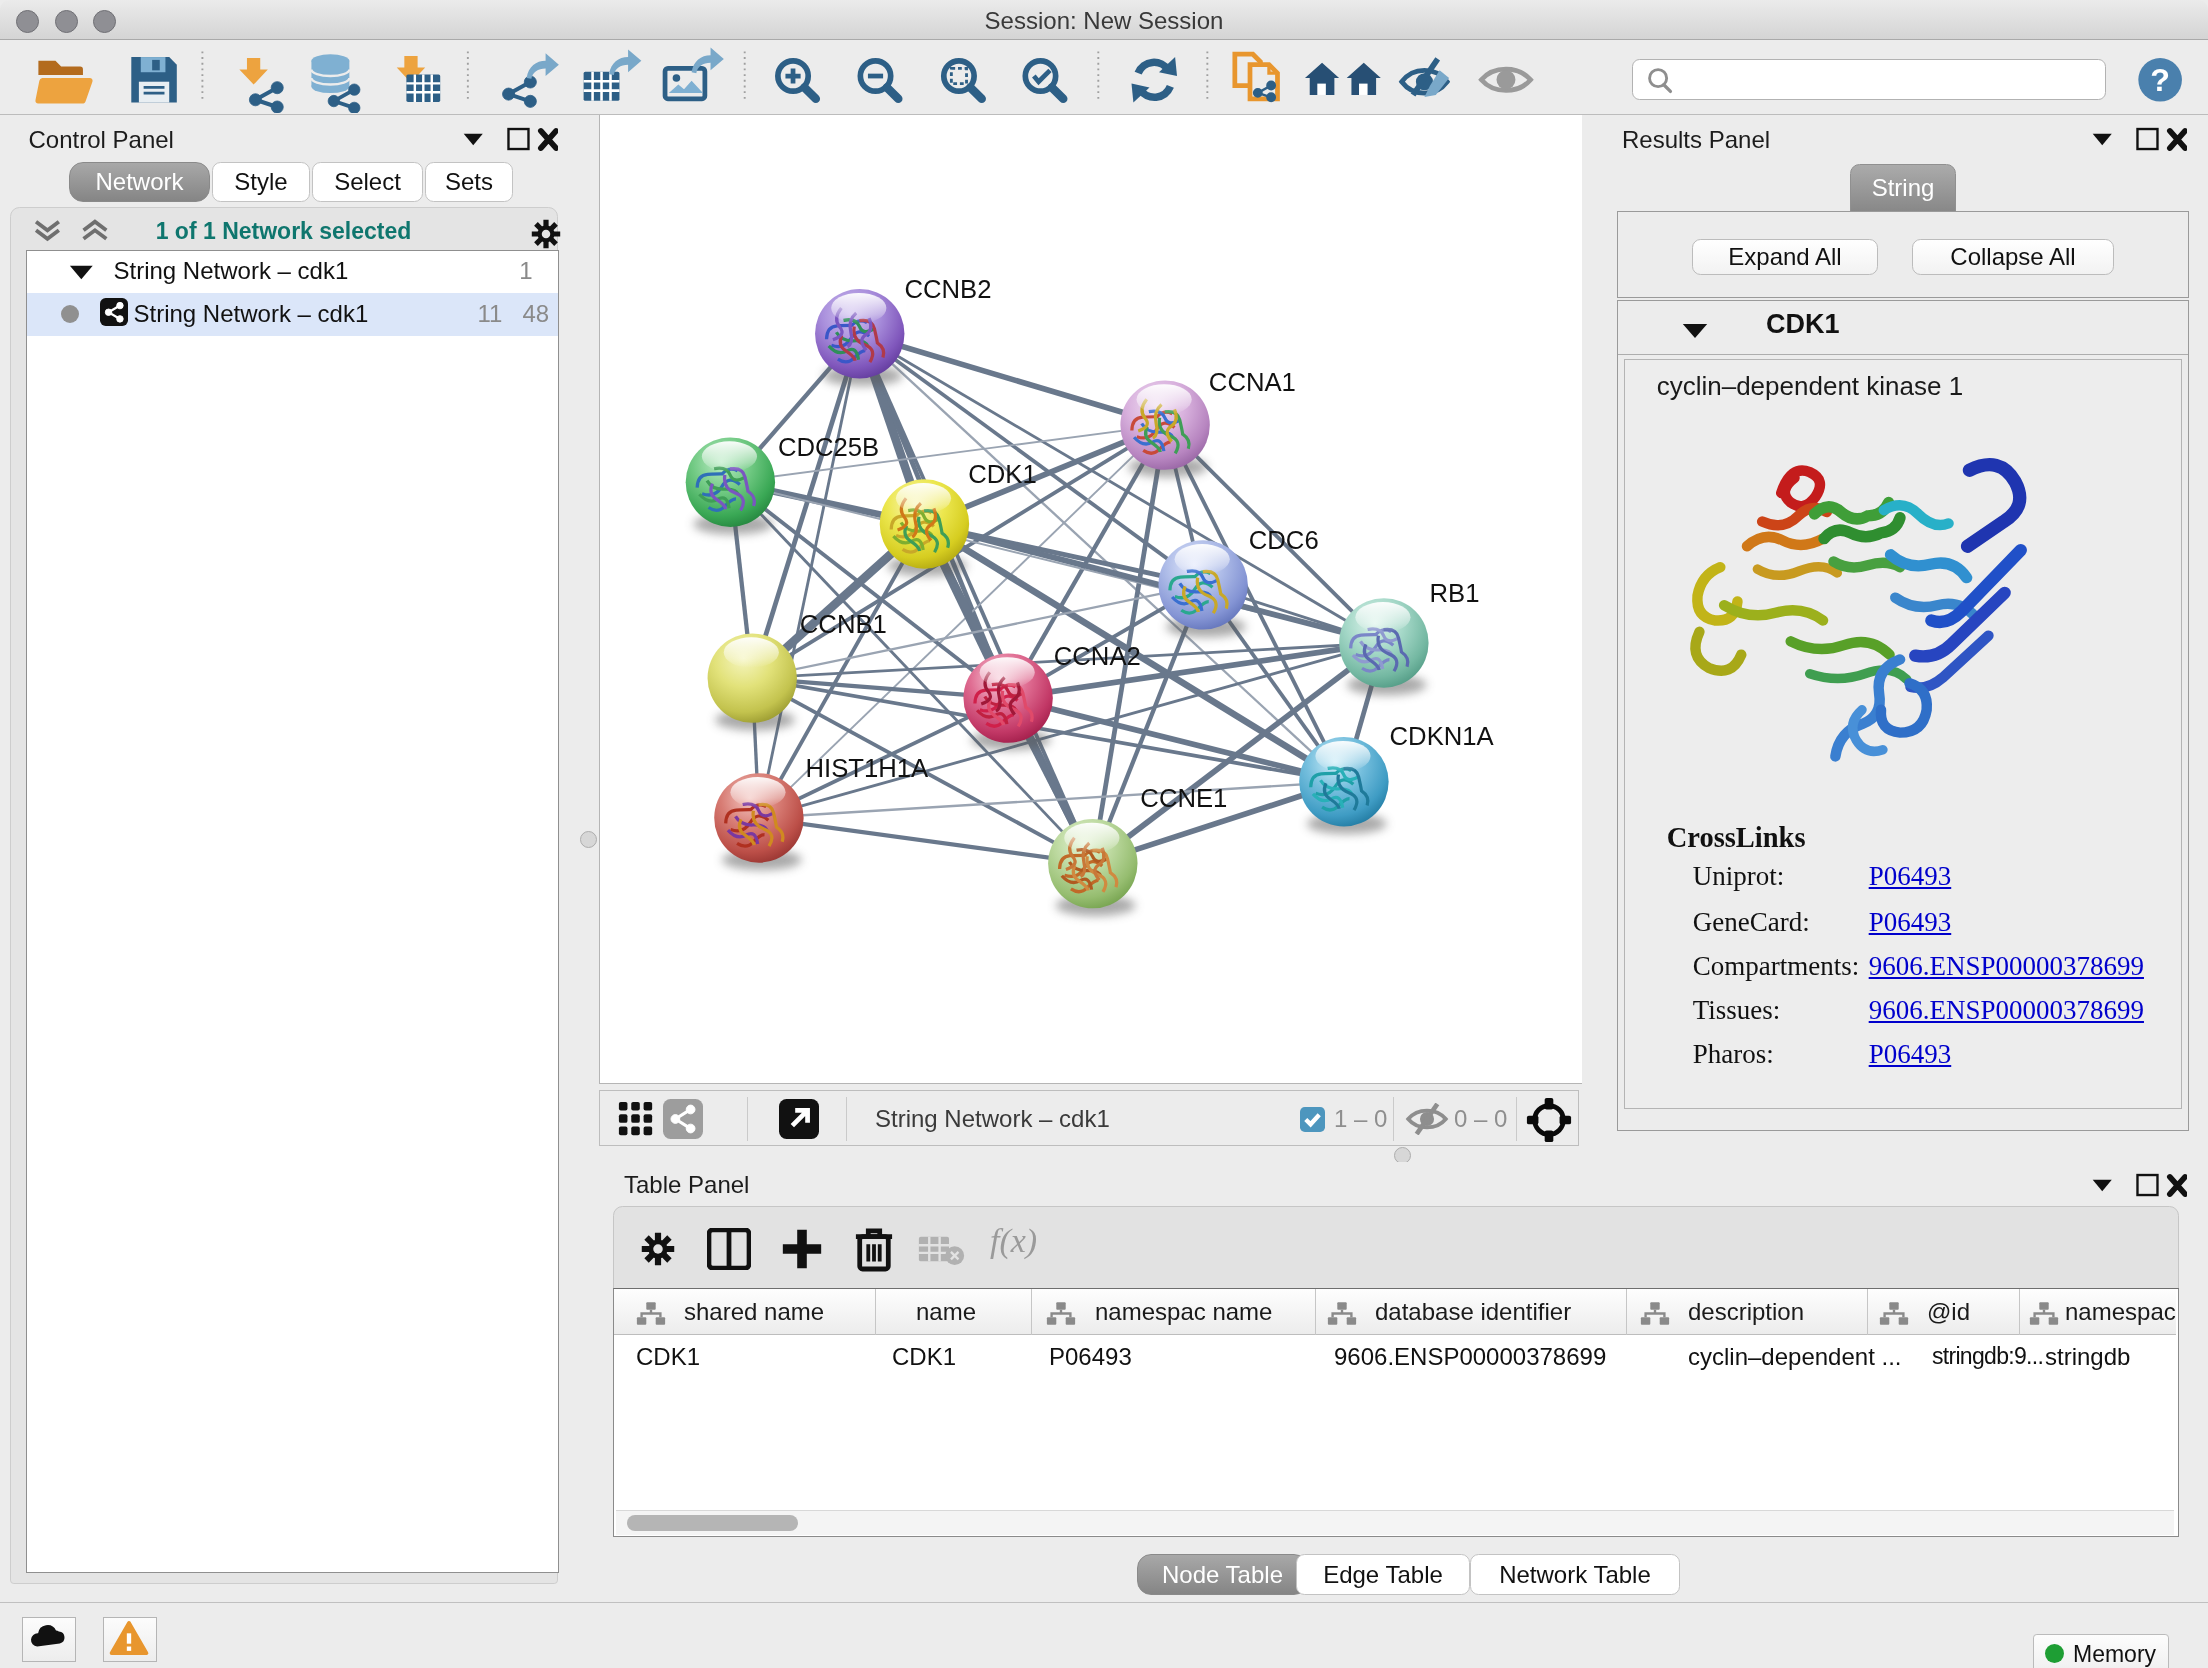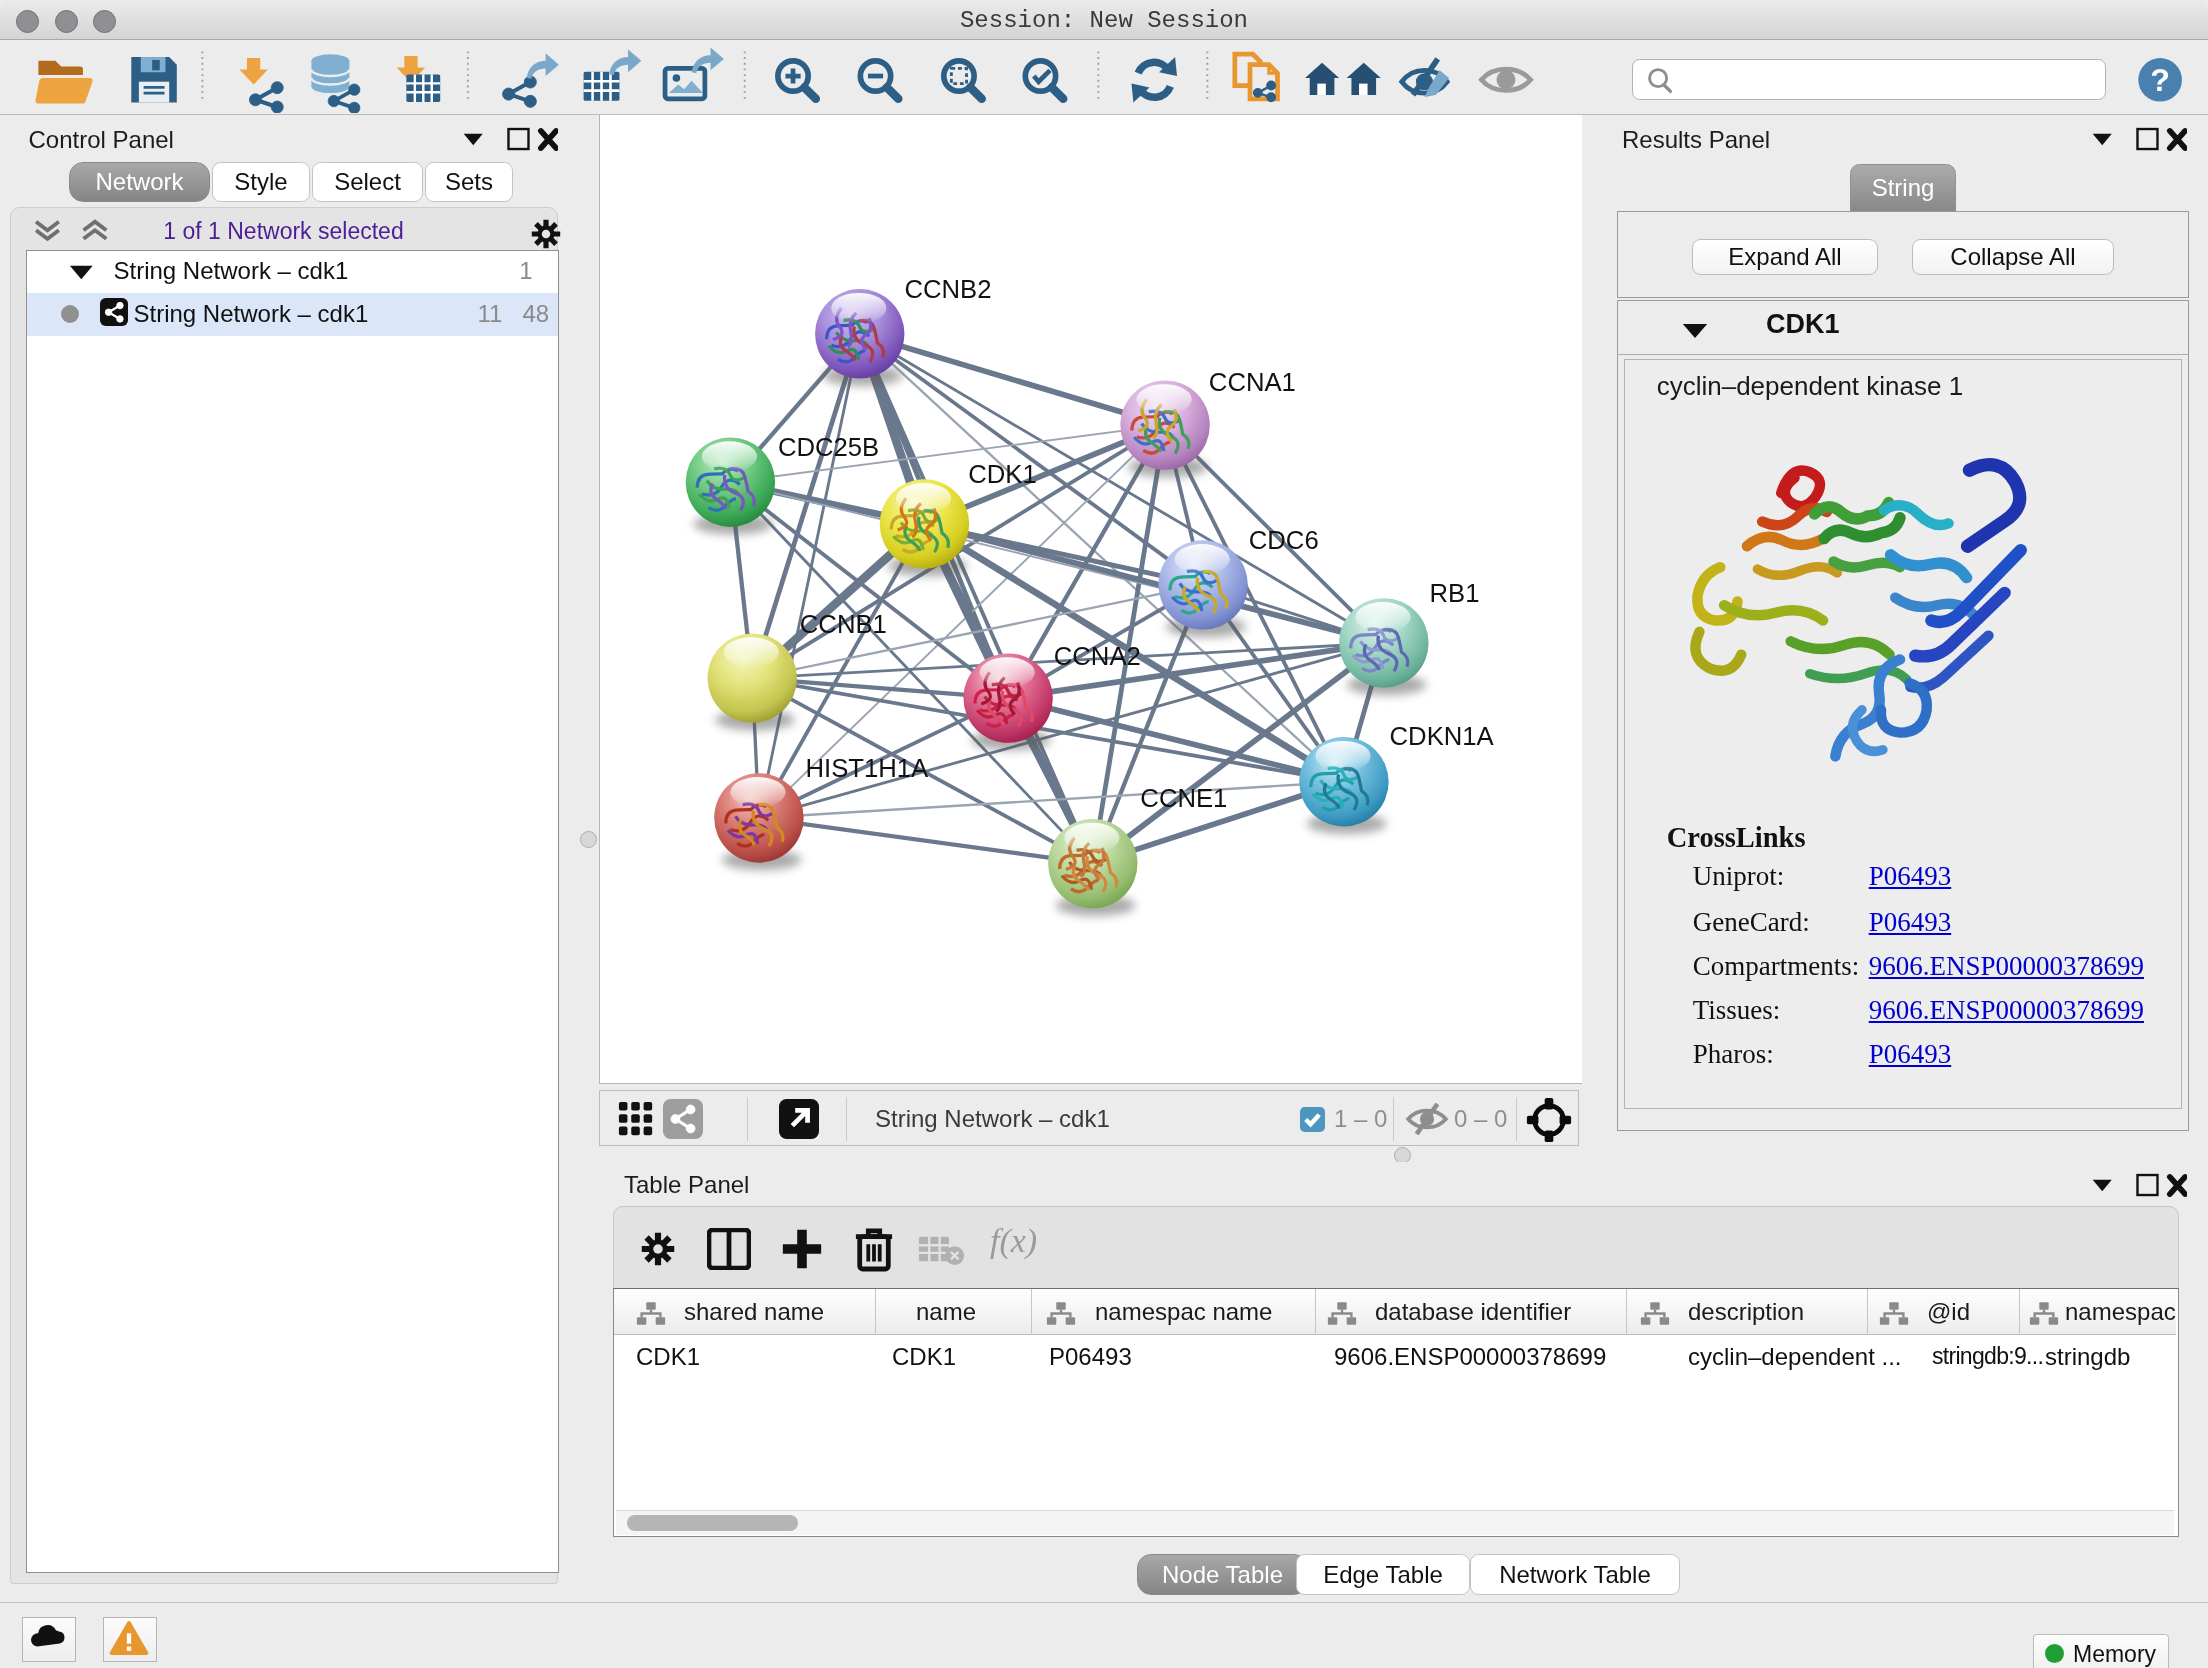--- a/index.html
+++ b/index.html
@@ -4,21 +4,21 @@
 <style>
   * { margin:0; padding:0; box-sizing:border-box; }
   html,body { width:2208px; height:1668px; overflow:hidden; }
   body { font-family:"Liberation Sans", sans-serif; background:#ececec; position:relative; }
   #root { position:absolute; left:0; top:0; width:2208px; height:1668px; background:#ececec; }
   .abs { position:absolute; }
 
   
   #titlebar { left:0; top:0; width:2208px; height:40px;
     background:linear-gradient(#ebebeb,#d4d4d4); border-bottom:1px solid #a9a9a9;
-    border-radius:9.5px 9.5px 0 0;font-family:Liberation Mono, monospace; }
+    border-radius:9.5px 9.5px 0 0; }
   .tl { position:absolute; top:9.5px; width:23px; height:23px; border-radius:50%;
     background:#8f8f94; border:1.4px solid #707075; }
   #title-text { position:absolute; top:6.7px; left:0; width:100%; text-align:center;
     font-size:24px; color:#393939; }
 
   
   #toolbar { left:0; top:40px; width:2208px; height:75px; background:#ececec;
     border-bottom:1.9px solid #bcbcbc; }
   #searchbox { position:absolute; left:1632px; top:19px; width:474px; height:41px;
     background:#fff; border:1.9px solid #b2b2b2; border-radius:7.6px; }
@@ -206,21 +206,21 @@
     <div class="tab" style="left:425px;top:47px;width:88px;">Sets</div>
 
     <div class="abs" style="left:9.5px;top:92px;width:548px;height:1377px;background:#e4e4e4;border:1px solid #cdcdcd;border-radius:9.5px 9.5px 3.8px 3.8px;">
 
       <svg class="abs" style="left:21px;top:7.6px;" width="86" height="28.5" viewBox="0 0 90 30">
         <g stroke="#6f6f6f" stroke-width="4" fill="none">
           <path d="M4 6 l12 9 12 -9 M4 15 l12 9 12 -9"></path>
           <path d="M54 15 l12 -9 12 9 M54 24 l12 -9 12 9"></path>
         </g>
       </svg>
-      <div class="abs" style="left:0;top:9.5px;width:100%;text-align:center;font-size:23px;color:#4c1d95;">1 of 1 Network selected</div>
+      <div class="abs" style="left:0;top:9.5px;width:100%;text-align:center;font-size:23px;color:#0f766e;font-weight:bold;">1 of 1 Network selected</div>
       <svg class="abs" style="left:517px;top:7.6px;" width="36" height="36" viewBox="0 0 38 38">
         <g fill="#111">
             <circle cx="19" cy="19" r="9"></circle>
         <g stroke="#111" stroke-width="5.5">
           <path d="M19 4 v8 M19 26 v8 M4 19 h8 M26 19 h8 M8.4 8.4 l5.6 5.6 M24 24 l5.6 5.6 M29.6 8.4 L24 14 M14 24 l-5.6 5.6"></path>
         </g>
           </g>
         <circle cx="19" cy="19" r="4.5" fill="#e4e4e4"></circle>
       </svg>
 

